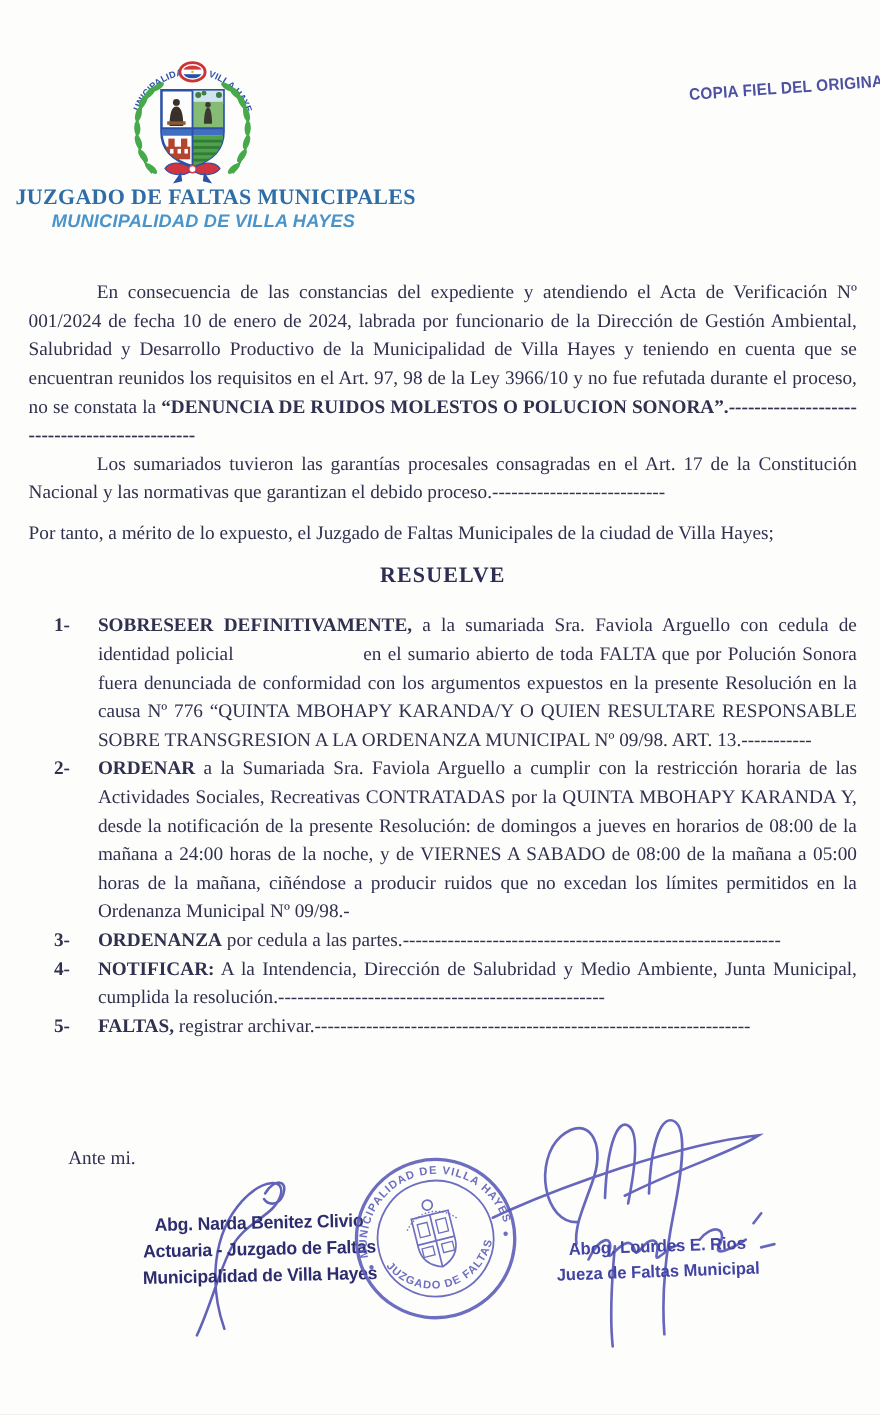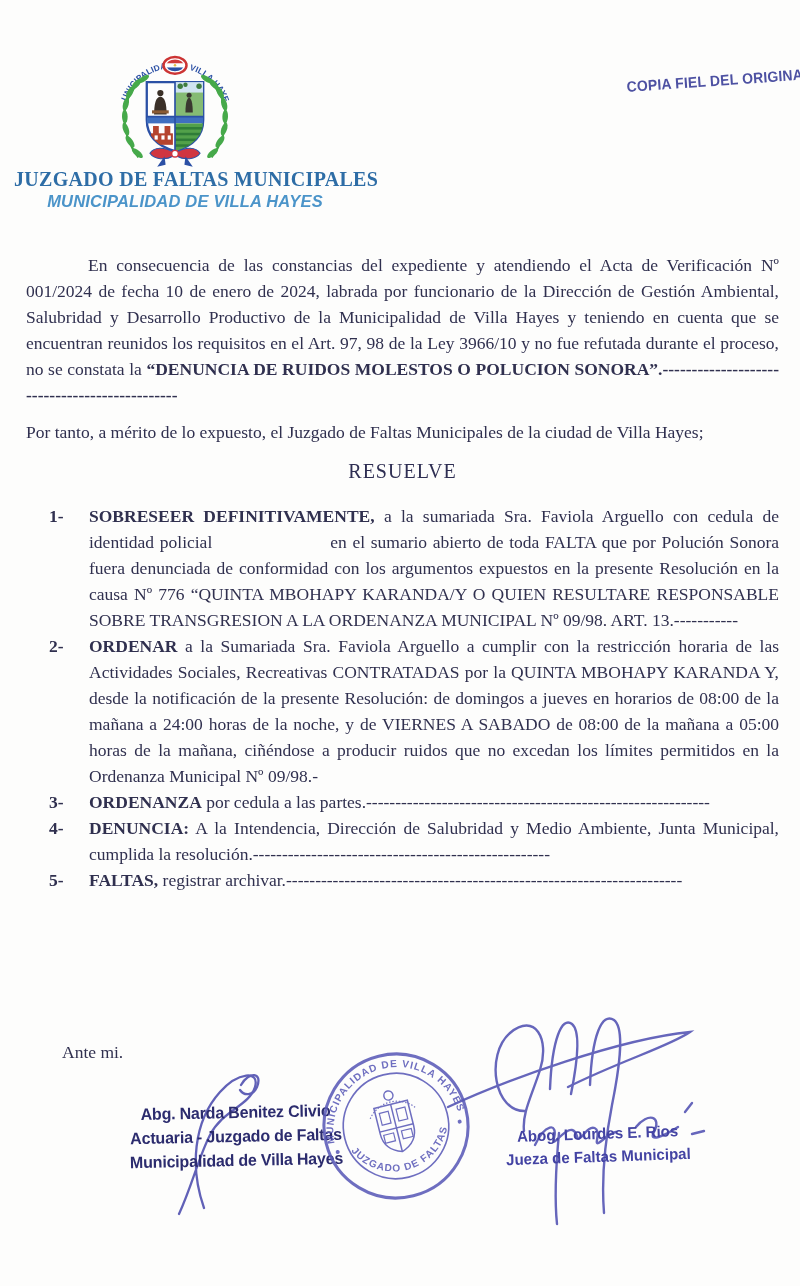--- a/index.html
+++ b/index.html
@@ -30,21 +30,21 @@
   
   .doc-body{
     position:absolute; left:26px; top:252px; width:753px;
     font-size:17.5px; line-height:26px; text-align:justify;
     overflow-wrap:break-word; color:#30304f;
   }
   .doc-body p{margin:0;}
   p.indent{text-indent:62px;}
   p.portanto{margin-top:11px;}
   .resuelve{
-    margin:13px 0 19px 0; text-align:center; font-size:20px; font-weight:normal;
+    margin:13px 0 19px 0; text-align:center; font-size:20px; font-weight:bold;
     letter-spacing:1px; color:#2e2e52; font-family:"Liberation Serif", serif;
   }
   .li{display:flex; margin:0;}
   .li .num{flex:none; width:40px; margin-left:23px; font-weight:bold;}
   .li .txt{flex:1; text-align:justify; overflow-wrap:break-word;}
   .gap{display:inline-block; width:118px;}
   .antemi{position:absolute; left:30px; top:1042px; font-size:17.5px; color:#30304f;margin-left:32px;}
   
   .sig-left-text{
     position:absolute; left:118px; top:1100px; width:236px; text-align:center;
@@ -166,40 +166,41 @@
     </svg>
   </div>
 
   <div class="head-text">
     <div class="h-title">JUZGADO DE FALTAS MUNICIPALES</div>
     <div class="h-sub">MUNICIPALIDAD DE VILLA HAYES</div>
   </div>
 
   <div class="doc-body">
     <p class="indent"><span>En consecuencia de las constancias del expediente y atendiendo el Acta de Verificación Nº 001/2024 de fecha 10 de enero de 2024, labrada por funcionario de la Dirección de Gestión Ambiental, Salubridad y Desarrollo Productivo de la Municipalidad de Villa Hayes y teniendo en cuenta que se encuentran reunidos los requisitos en el Art. 97, 98 de la Ley 3966/10 y no fue refutada durante el proceso, no se constata la </span><b>“DENUNCIA DE RUIDOS MOLESTOS O POLUCION SONORA”.----------------------------------------------</b></p>
+    <p class="indent">Los sumariados tuvieron las garantías procesales consagradas en el Art. 17 de la Constitución Nacional y las normativas que garantizan el debido proceso.---------------------------</p>
     <p class="portanto">Por tanto, a mérito de lo expuesto, el Juzgado de Faltas Municipales de la ciudad de Villa Hayes;</p>
 
     <div class="resuelve">RESUELVE</div>
 
     <div>
       <div class="li">
         <span class="num">1-</span>
         <span class="txt"><b>SOBRESEER DEFINITIVAMENTE,</b><span> a la sumariada Sra. Faviola Arguello con cedula de identidad policial</span><span class="gap"></span><span>en el sumario abierto de toda FALTA que por Polución Sonora fuera denunciada de conformidad con los argumentos expuestos en la presente Resolución en la causa Nº 776 “QUINTA MBOHAPY KARANDA/Y O QUIEN RESULTARE RESPONSABLE SOBRE TRANSGRESION A LA ORDENANZA MUNICIPAL Nº 09/98. ART. 13.-----------</span></span>
       </div>
       <div class="li">
         <span class="num">2-</span>
         <span class="txt"><b>ORDENAR</b><span> a la Sumariada Sra. Faviola Arguello a cumplir con la restricción horaria de las Actividades Sociales, Recreativas CONTRATADAS por la QUINTA MBOHAPY KARANDA Y,  desde la notificación de la presente Resolución: de domingos a jueves  en horarios de 08:00 de la mañana a 24:00 horas de la noche, y de VIERNES A SABADO de 08:00 de la mañana a  05:00 horas de la mañana, ciñéndose a producir ruidos que no excedan los límites permitidos en la Ordenanza Municipal Nº 09/98.-</span></span>
       </div>
       <div class="li">
         <span class="num">3-</span>
         <span class="txt"><b>ORDENANZA</b><span> por cedula a las partes.-----------------------------------------------------------</span></span>
       </div>
       <div class="li">
         <span class="num">4-</span>
-        <span class="txt"><b>DENUNCIA:</b><span> A la Intendencia, Dirección de Salubridad y Medio Ambiente, Junta Municipal, cumplida la resolución.---------------------------------------------------</span></span>
+        <span class="txt"><b>NOTIFICAR:</b><span> A la Intendencia, Dirección de Salubridad y Medio Ambiente, Junta Municipal, cumplida la resolución.---------------------------------------------------</span></span>
       </div>
       <div class="li">
         <span class="num">5-</span>
         <span class="txt"><b>FALTAS,</b><span> registrar archivar.--------------------------------------------------------------------</span></span>
       </div>
     </div>
   </div>
 
   <div class="antemi">Ante mi.</div>
 

